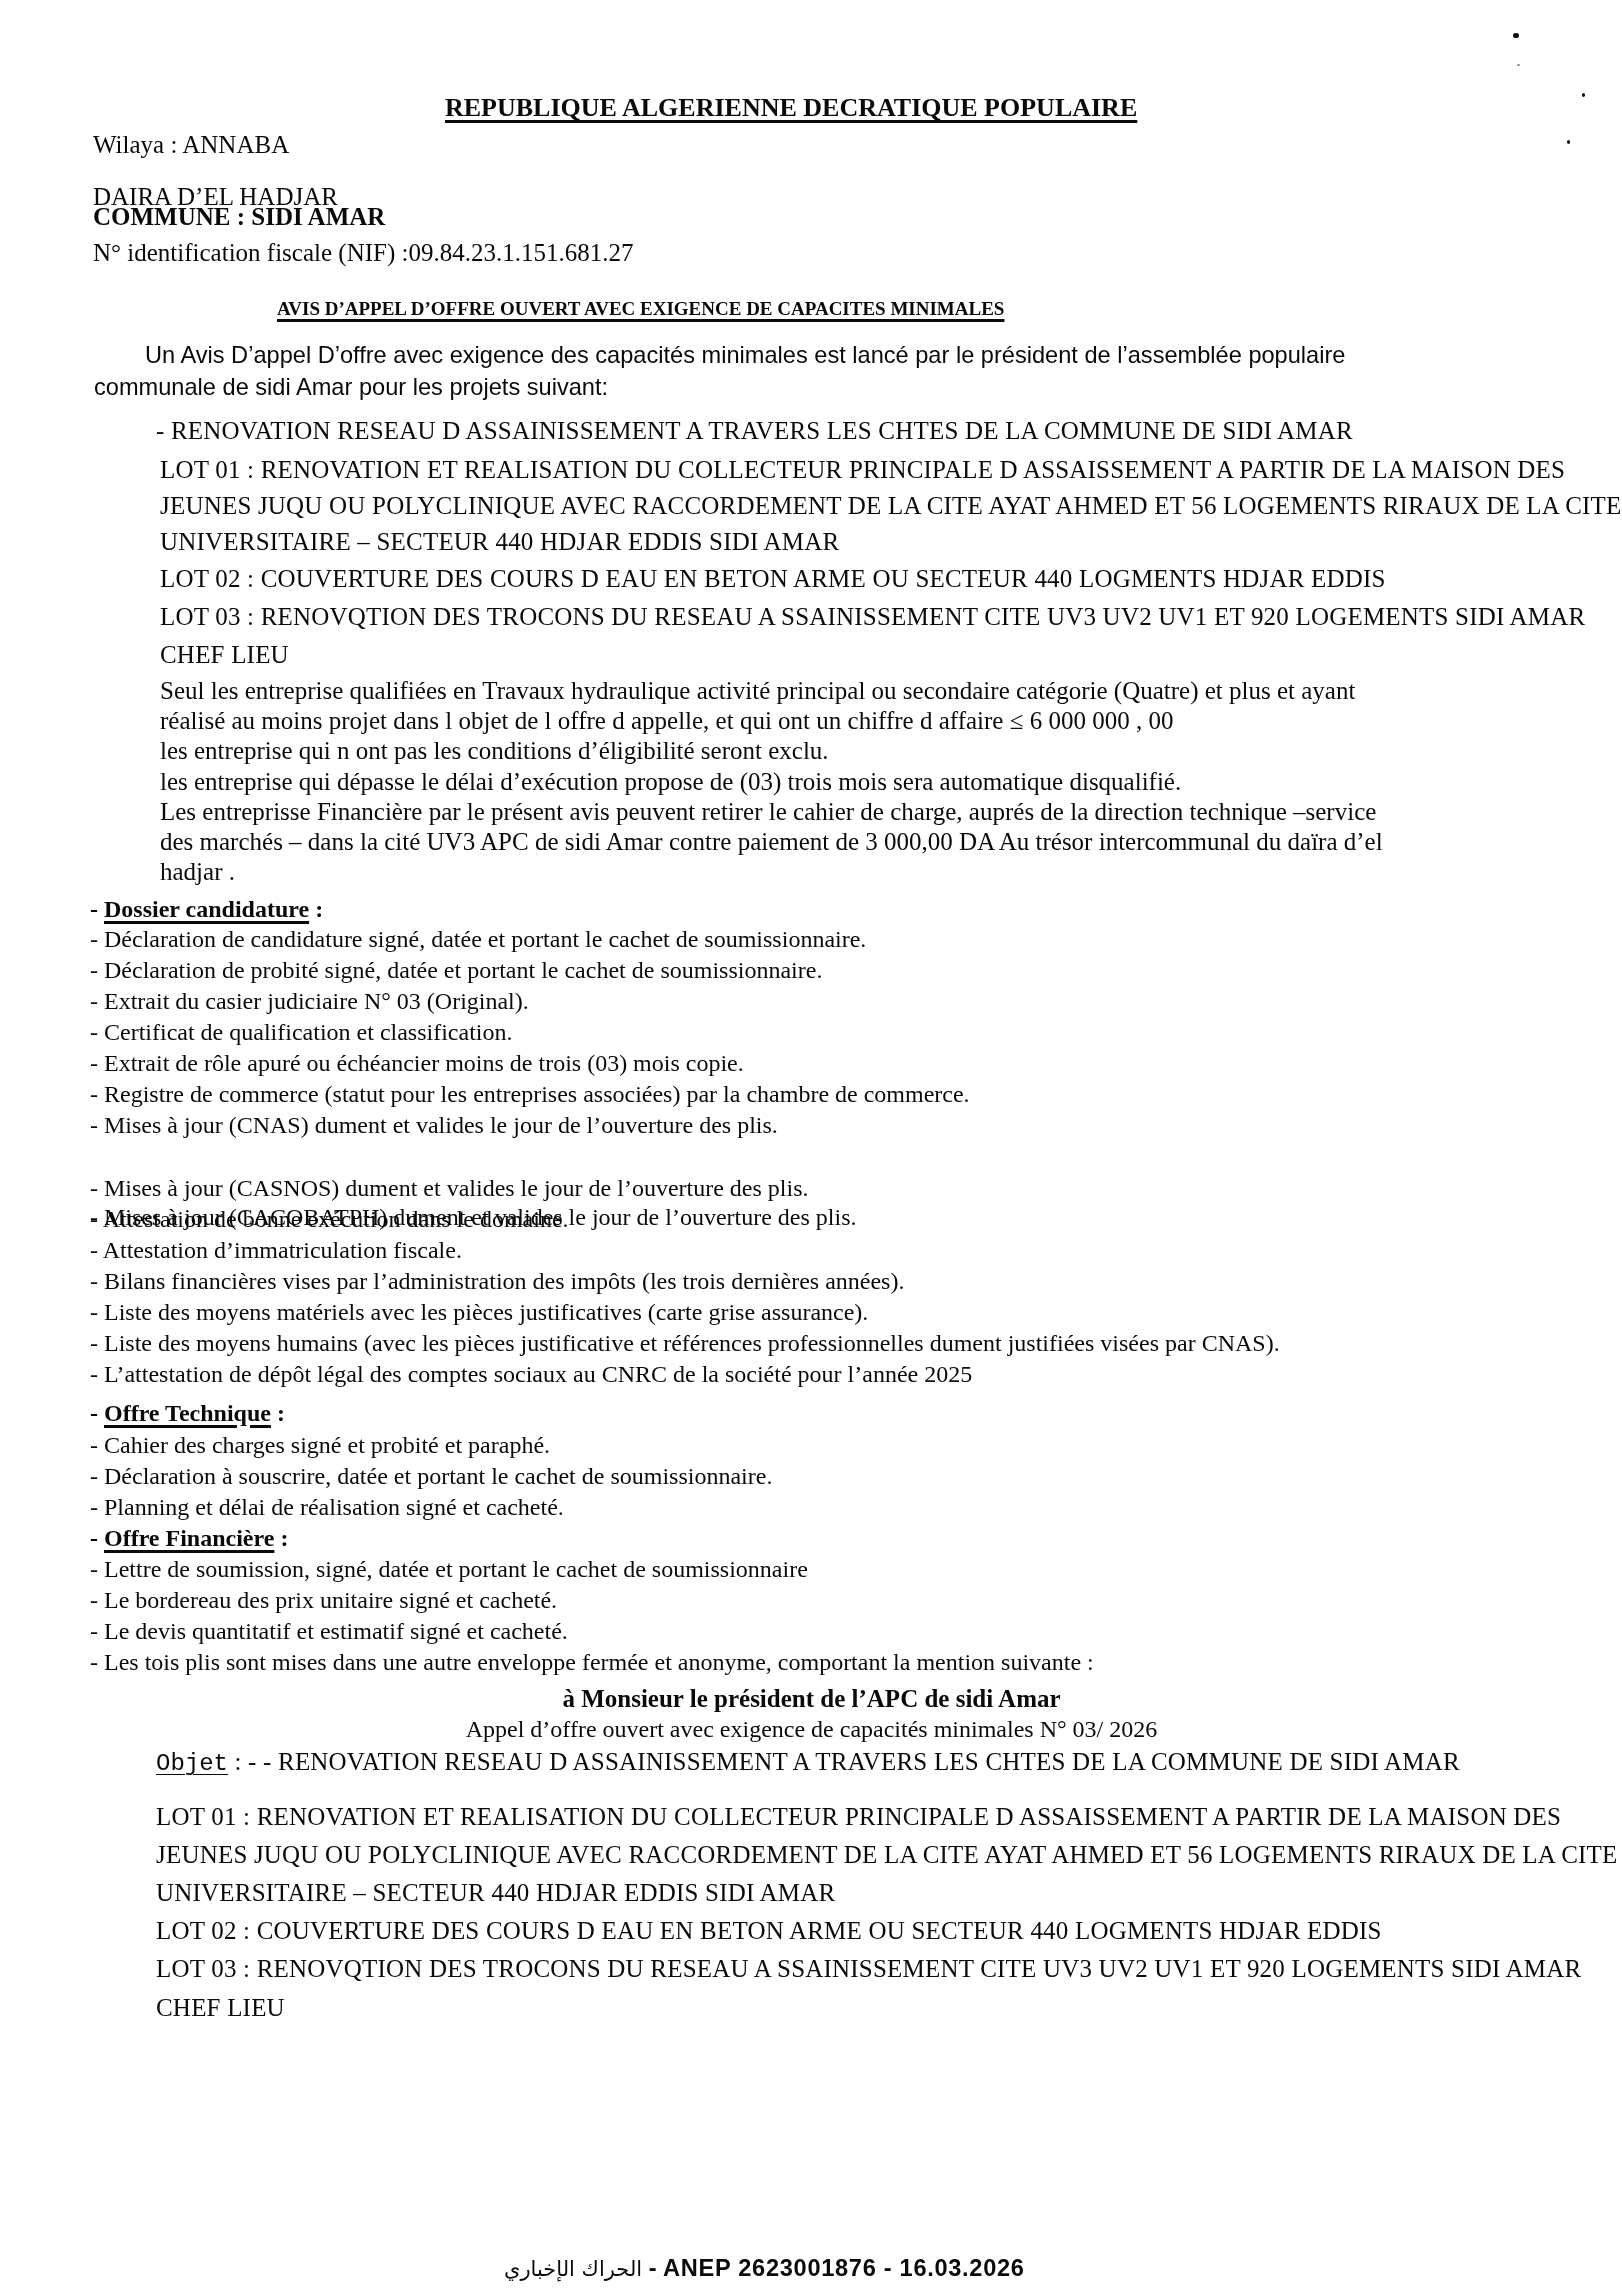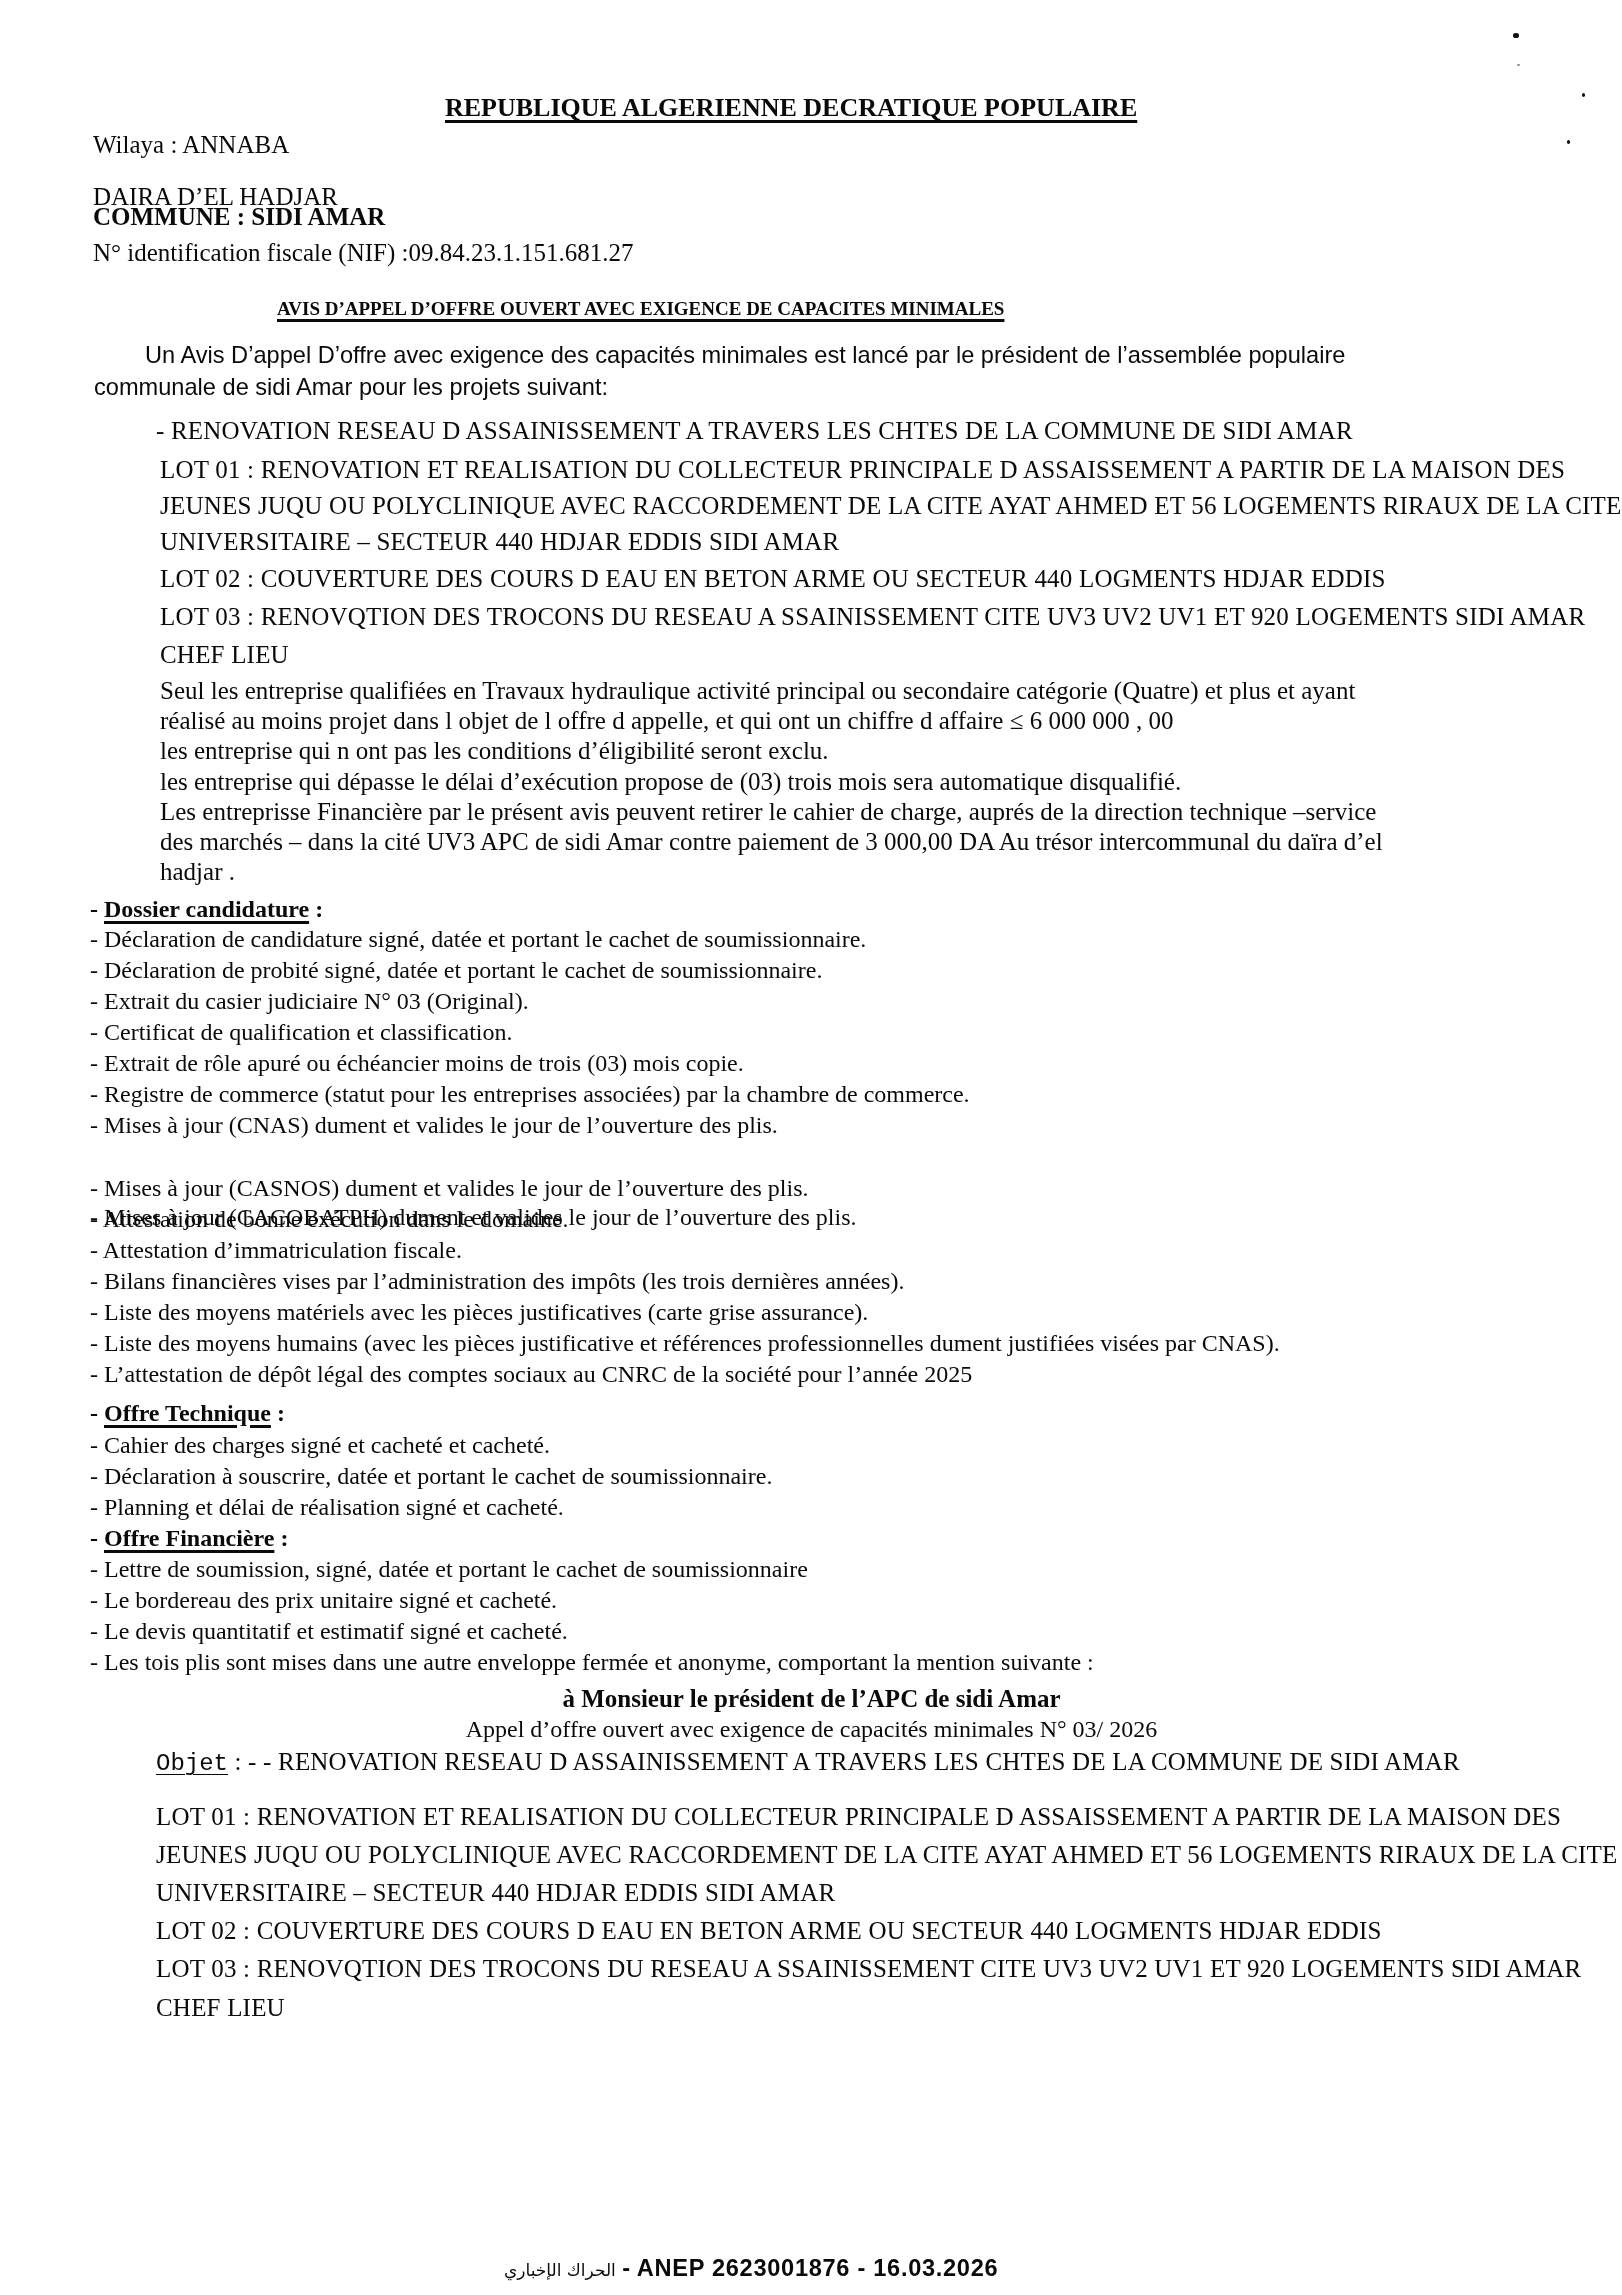--- a/index.html
+++ b/index.html
@@ -15,21 +15,21 @@
   #avis-title { left:277px; top:298px; font-size:19px; font-weight:bold; }
   .intro { font-size:23.6px; }
   .caps { font-size:25px; font-weight:normal; letter-spacing:0.2px; }
   .body-txt { font-size:25px; }
   .list { left:90px; font-size:24px; }
   .list .h { font-weight:bold; }
 
   .justify-line { display:flex; justify-content:space-between; }
 
   #footer { left:504px; top:2255px; font-size:23.6px; font-weight:bold; letter-spacing:0.7px; }
-  #footer .ar { font-weight:normal; font-family:"DejaVu Sans", sans-serif; font-size:17px;text-align:right; }
+  #footer .ar { font-weight:normal; font-family:"DejaVu Sans", sans-serif; font-size:21px;text-align:right; }
   .speck { position:absolute; background:#111; border-radius:50%; }
 </style>
 </head>
 <body class="serif">
 
 <div class="speck" style="left:1513px;top:33px;width:5.9px;height:4.6px;"></div>
 <div class="speck" style="left:1517px;top:64px;width:2.6px;height:2px;opacity:.5"></div>
 <div class="speck" style="left:1582px;top:93px;width:3.3px;height:3.9px;"></div>
 <div class="speck" style="left:1567px;top:140px;width:3.3px;height:3.9px;"></div>
 
@@ -80,21 +80,21 @@
     <div class="abs list" style="top: 1268px;">- Bilans financières vises par l’administration des impôts (les trois dernières années).</div>
     <div class="abs list" style="top: 1299px;">- Liste des moyens matériels avec les pièces justificatives (carte grise assurance).</div>
     <div class="abs list" style="top: 1330px;">- Liste des moyens humains (avec les pièces justificative et références professionnelles dument justifiées visées par CNAS).</div>
     <div class="abs list" style="top: 1361px;">- L’attestation de dépôt légal des comptes sociaux au CNRC de la société pour l’année 2025</div>
   </div>
 
 <div class="abs list" style="top:1400px;">
   <span class="h">- </span><span class="h u">Offre Technique</span><span class="h"> :</span>
 </div>
 <div id="tech-list">
-    <div class="abs list" style="top: 1432px;">- Cahier des charges signé et cacheté et cacheté.</div>
+    <div class="abs list" style="top: 1432px;">- Cahier des charges signé et probité et paraphé.</div>
     <div class="abs list" style="top: 1463px;">- Déclaration à souscrire, datée et portant le cachet de soumissionnaire.</div>
     <div class="abs list" style="top: 1494px;">- Planning et délai de réalisation signé et cacheté.</div>
   </div>
 
 <div class="abs list" style="top:1525px;">
   <span class="h">- </span><span class="h u">Offre Financière</span><span class="h"> :</span>
 </div>
 <div id="fin-list">
     <div class="abs list" style="top: 1556px;">- Lettre de soumission, signé, datée et portant le cachet de soumissionnaire</div>
     <div class="abs list" style="top: 1587px;">- Le bordereau des prix unitaire signé et cacheté.</div>

